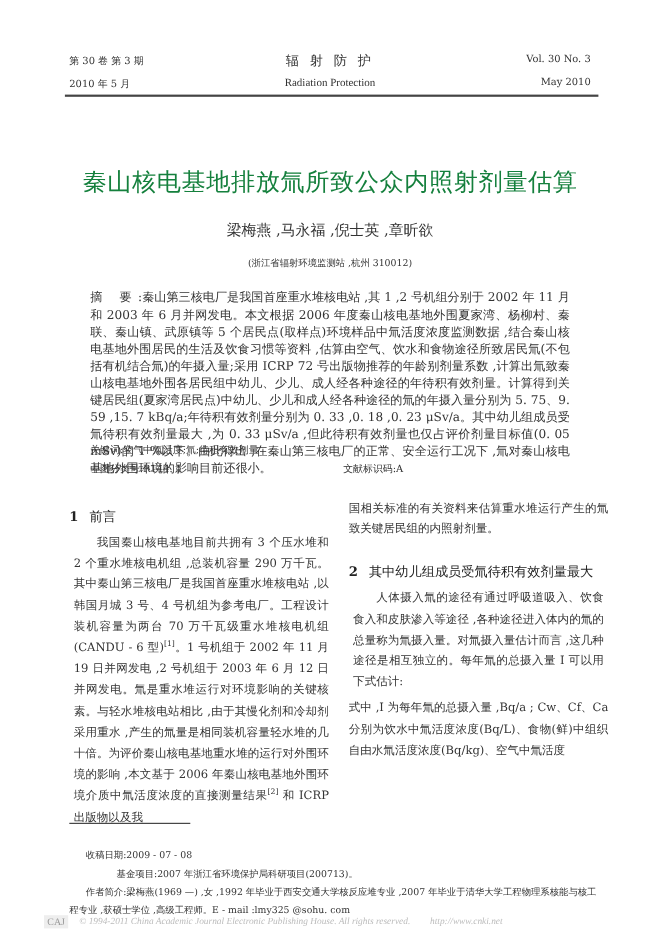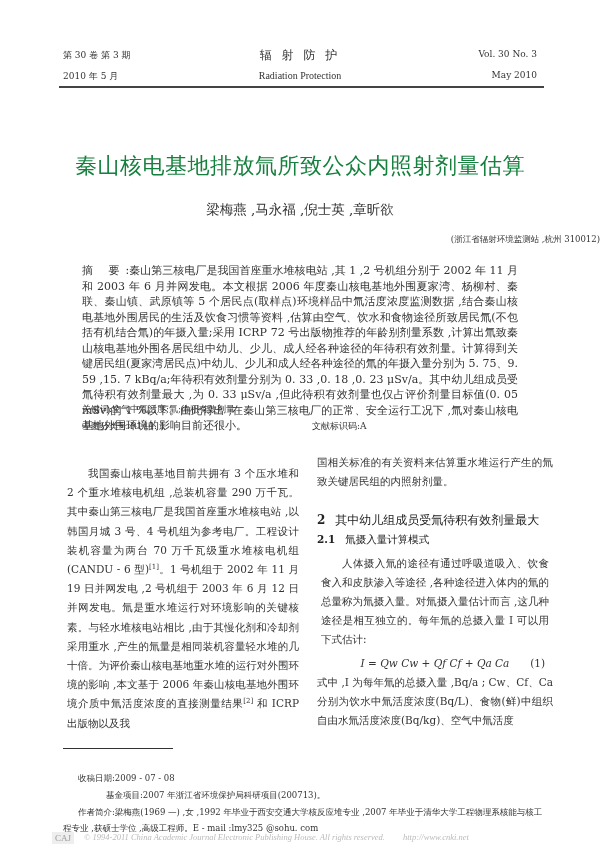--- a/index.html
+++ b/index.html
@@ -12,21 +12,21 @@
   .hdr-row .l { position: absolute; left: 0; }
   .hdr-row .c { position: absolute; left: 0; right: 0; text-align: center; }
   .hdr-row .r { position: absolute; right: 0; }
   #hdr1 { top: 49px; }
   #hdr1 .c { font-size: 12px; letter-spacing: 3px; top: -2px; }
   #hdr2 { top: 70px; }
   #hdr2 .c { font-family: "Liberation Serif", serif; font-size: 10px; }
   .rule { position: absolute; left: 59px; right: 56px; top: 86px; height: 0; border-top: 2px solid #444; }
   .title { position: absolute; top: 151px; left: 0; right: 0; text-align: center; font-size: 22px; color: #15803d; letter-spacing: 0.5px; }
   .authors { position: absolute; top: 201px; left: 0; right: 0; text-align: center; font-size: 13.5px; color: #333; }
-  .affil { position: absolute; top: 234px; left: 0; right: 0; text-align: right; font-size: 8.5px; color: #333; }
+  .affil { position: absolute; top: 234px; left: 0; right: 0; text-align: center; font-size: 8.5px; color: #333; }
   .abstract { position: absolute; left: 82px; width: 436px; top: 263px; font-size: 11px; line-height: 15.5px; color: #333; text-align: justify; }
   .abstract .lbl { letter-spacing: 6px; }
   .kw { position: absolute; left: 82px; top: 403px; font-size: 9px; color: #333; }
   .cls { position: absolute; left: 82px; top: 420px; font-size: 9px; color: #333; }
   .docid { position: absolute; left: 312px; top: 420px; font-size: 9px; color: #333; }
   .col { position: absolute; font-size: 10.5px; line-height: 19.2px; color: #333; text-align: justify; }
   .col-left { left: 63px; width: 240px; top: 460px; }
   .col-right { left: 317px; width: 236px; top: 453px; }
   .sec { font-size: 12px; font-weight: normal; line-height: 20px; color: #222; }
   .sec .num { font-weight: bold; margin-right: 10px; }
@@ -35,21 +35,21 @@
   .p { text-indent: 2em; margin: 4px; }
   .formula { text-align: center; font-style: italic; position: relative; padding-right: 0; }
   .formula .eqn { position: absolute; right: 8px; font-style: normal; }
   .sup { font-size: 7px; vertical-align: super; line-height: 0; }
   .fn-rule { position: absolute; left: 63px; width: 110px; top: 748px; border-top: 1.5px solid #333; }
   .fn { position: absolute; left: 63px; width: 485px; font-size: 8.5px; line-height: 16px; color: #333; }
   .fn1 { top: 770px; left: 78px; }
   .fn2 { top: 787px; left: 78px; margin-left: 28px; }
   .fn3 { top: 804px; text-indent: 15px; }
   .footer { position: absolute; top: 832px; left: 40px; width: 520px; font-size: 8.5px; color: #bbb; font-style: italic; font-family: "Liberation Serif", serif; }
-  .footer .logo { display: inline-block; width: 22px; height: 12px; background: #eee; color: #999; font-style: normal; font-size: 9px; text-align: center; line-height: 12px; margin-right: 10px; vertical-align: middle; margin-left: 12px; }
+  .footer .logo { display: inline-block; width: 22px; height: 12px; background: #eee; color: #999; font-style: normal; font-size: 9px; text-align: center; line-height: 12px; margin-right: 10px; vertical-align: middle; }
   .footer .url { margin-left: 18px; }
 </style>
 </head>
 <body>
 
 <div class="hdr-row" id="hdr1">
   <span class="l">第 30 卷   第 3 期</span>
   <span class="c">辐 射 防 护</span>
   <span class="r">Vol. 30   No. 3</span>
 </div>
@@ -65,37 +65,33 @@
 <div class="affil">(浙江省辐射环境监测站 ,杭州 310012)</div>
 
 <div class="abstract">
   <span class="lbl">摘 要</span><span>:秦山第三核电厂是我国首座重水堆核电站 ,其 1 ,2 号机组分别于 2002 年 11 月和 2003 年 6 月并网发电。本文根据 2006 年度秦山核电基地外围夏家湾、杨柳村、秦联、秦山镇、武原镇等 5 个居民点(取样点)环境样品中氚活度浓度监测数据 ,结合秦山核电基地外围居民的生活及饮食习惯等资料 ,估算由空气、饮水和食物途径所致居民氚(不包括有机结合氚)的年摄入量;采用 ICRP 72 号出版物推荐的年龄别剂量系数 ,计算出氚致秦山核电基地外围各居民组中幼儿、少儿、成人经各种途径的年待积有效剂量。计算得到关键居民组(夏家湾居民点)中幼儿、少儿和成人经各种途径的氚的年摄入量分别为 5. 75、9. 59 ,15. 7 kBq/a;年待积有效剂量分别为 0. 33 ,0. 18 ,0. 23 μSv/a。其中幼儿组成员受氚待积有效剂量最大 ,为 0. 33 μSv/a ,但此待积有效剂量也仅占评价剂量目标值(0. 05 mSv)的 1 %以下。由此得出 ,在秦山第三核电厂的正常、安全运行工况下 ,氚对秦山核电基地外围环境的影响目前还很小。</span>
 </div>
 <div class="kw">关键词:空气中氚活度;氚;待积有效剂量</div>
 <div class="cls">中图分类号:R144. 1</div>
 <div class="docid">文献标识码:A</div>
 
 <div class="col col-left">
+  <div class="sec">
+    <span class="num">1</span><span>前言</span>
+  </div>
   <p class="p"><span>我国秦山核电基地目前共拥有 3 个压水堆和 2 个重水堆核电机组 ,总装机容量 290 万千瓦。其中秦山第三核电厂是我国首座重水堆核电站 ,以韩国月城 3 号、4 号机组为参考电厂。工程设计装机容量为两台 70 万千瓦级重水堆核电机组(CANDU - 6 型)</span><span class="sup">[1]</span><span>。1 号机组于 2002 年 11 月 19 日并网发电 ,2 号机组于 2003 年 6 月 12 日并网发电。氚是重水堆运行对环境影响的关键核素。与轻水堆核电站相比 ,由于其慢化剂和冷却剂采用重水 ,产生的氚量是相同装机容量轻水堆的几十倍。为评价秦山核电基地重水堆的运行对外围环境的影响 ,本文基于 2006 年秦山核电基地外围环境介质中氚活度浓度的直接测量结果</span><span class="sup">[2]</span><span> 和 ICRP 出版物以及我</span></p>
 </div>
 
 <div class="col col-right">
   <p style="margin:0">国相关标准的有关资料来估算重水堆运行产生的氚致关键居民组的内照射剂量。</p>
   <div style="height:19px"></div>
   <div class="sec">
     <span class="num">2</span><span>其中幼儿组成员受氚待积有效剂量最大</span>
   </div>
-  <div class="sub">
-    <span class="num">2.1</span><span>氚摄入量计算模式</span>
-  </div>
   <p class="p">人体摄入氚的途径有通过呼吸道吸入、饮食食入和皮肤渗入等途径 ,各种途径进入体内的氚的总量称为氚摄入量。对氚摄入量估计而言 ,这几种途径是相互独立的。每年氚的总摄入量 I 可以用下式估计:</p>
-  <div class="formula">
-    <span>I = Qw Cw + Qf Cf + Qa Ca</span>
-    <span class="eqn">(1)</span>
-  </div>
   <p style="margin:0">式中 ,I 为每年氚的总摄入量 ,Bq/a ; Cw、Cf、Ca 分别为饮水中氚活度浓度(Bq/L)、食物(鲜)中组织自由水氚活度浓度(Bq/kg)、空气中氚活度</p>
 </div>
 
 <div class="fn-rule"></div>
 <div class="fn fn1">收稿日期:2009 - 07 - 08</div>
 <div class="fn fn2">基金项目:2007 年浙江省环境保护局科研项目(200713)。</div>
 <div class="fn fn3">作者简介:梁梅燕(1969 —) ,女 ,1992 年毕业于西安交通大学核反应堆专业 ,2007 年毕业于清华大学工程物理系核能与核工程专业 ,获硕士学位 ,高级工程师。E - mail :lmy325 @sohu. com</div>
 
 <div class="footer">
   <span class="logo">CAJ</span><span>© 1994-2011 China Academic Journal Electronic Publishing House. All rights reserved.</span><span class="url">http://www.cnki.net</span>

